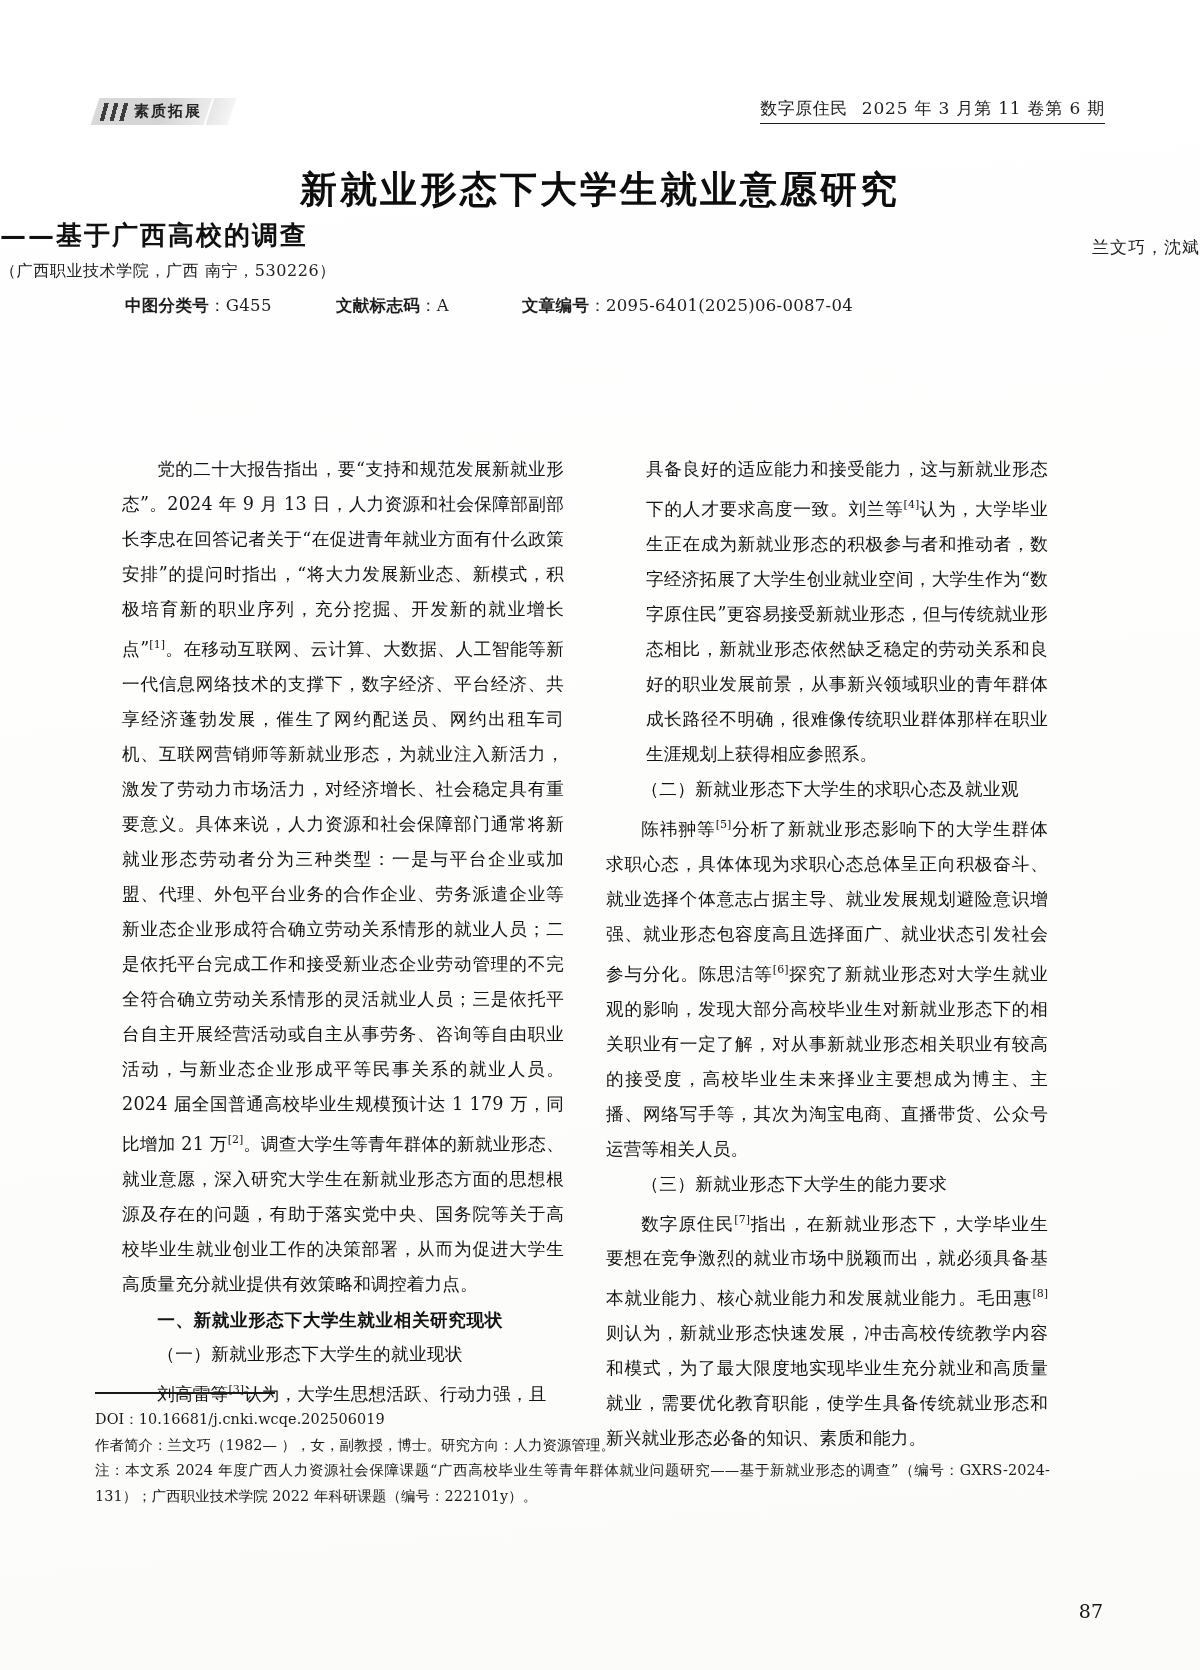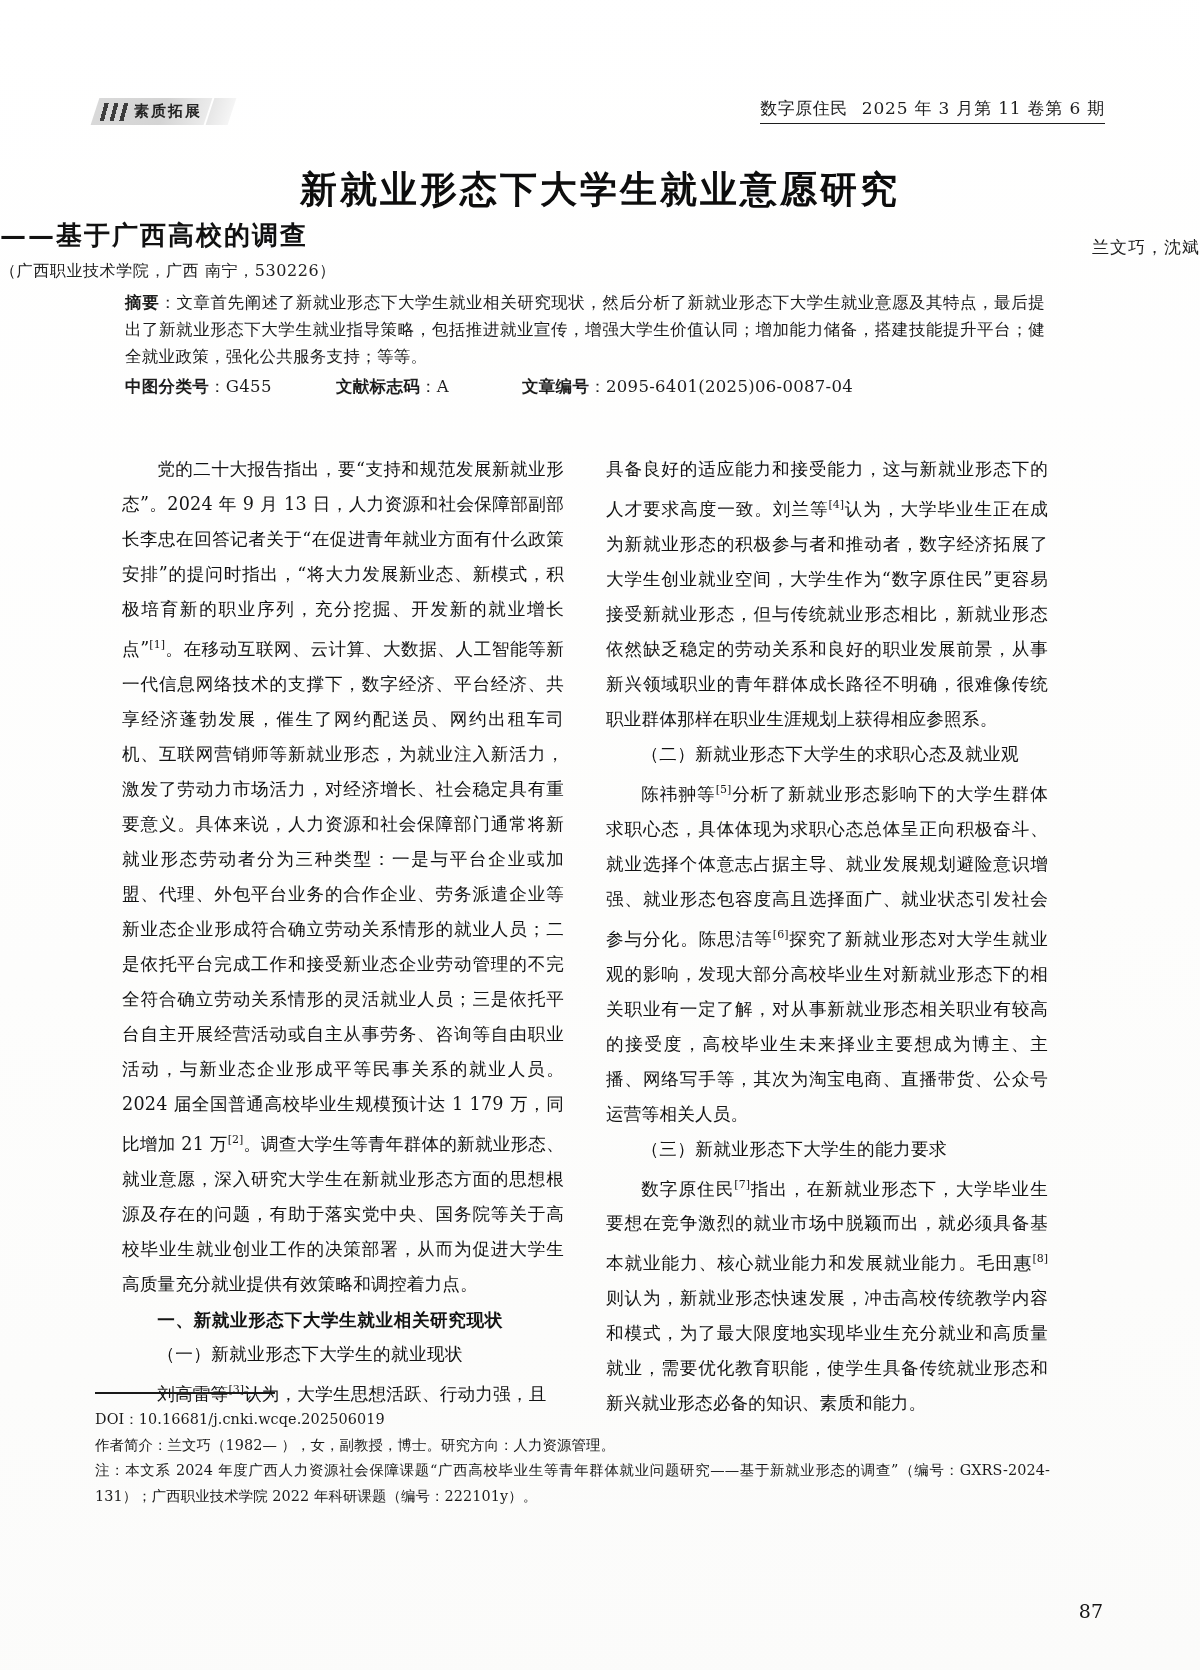--- a/index.html
+++ b/index.html
@@ -184,21 +184,21 @@
     line-height: 35px;
     color: #131313;
     text-align: justify;
     text-justify: inter-character;
     letter-spacing: 0.2px;
   }
   .col p {
     margin: 0;
     text-indent: 2em;
   }
-  .col p.noindent { text-indent: 0; }
+  .col p.noindent { text-indent: 0; margin-left: 40px; }
   .sec-h1 {
     margin: 0;
     text-indent: 2em;
     font-weight: bold;
     letter-spacing: 0.6px;
   }
   .sec-h2 {
     margin: 0;
     text-indent: 2em;
     letter-spacing: 0.4px;
@@ -261,23 +261,20 @@
       <span>数字原住民</span><span class="vol">2025 年 3 月第 11 卷第 6 期</span>
     </div>
   </div>
 
   <h1 class="title-main">新就业形态下大学生就业意愿研究</h1>
   <h2 class="title-sub">——基于广西高校的调查</h2>
   <div class="authors">兰文巧，沈斌</div>
   <div class="affiliation">（广西职业技术学院，广西 南宁，530226）</div>
 
   <div class="meta-block">
-    <div class="meta-line abstract-body">
-      <span class="lead">摘要</span><span>：文章首先阐述了新就业形态下大学生就业相关研究现状，然后分析了新就业形态下大学生就业意愿及其特点，最后提出了新就业形态下大学生就业指导策略，包括推进就业宣传，增强大学生价值认同；增加能力储备，搭建技能提升平台；健全就业政策，强化公共服务支持；等等。</span>
-    </div>
     <div class="meta-line class-line">
       <span class="seg s1"><b>中图分类号</b><span>：G455</span></span>
       <span class="seg s2"><b>文献标志码</b><span>：A</span></span>
       <span class="seg s3"><b>文章编号</b><span>：2095-6401(2025)06-0087-04</span></span>
     </div>
   </div>
 
   <div class="body-cols">
 
     <div class="col">

